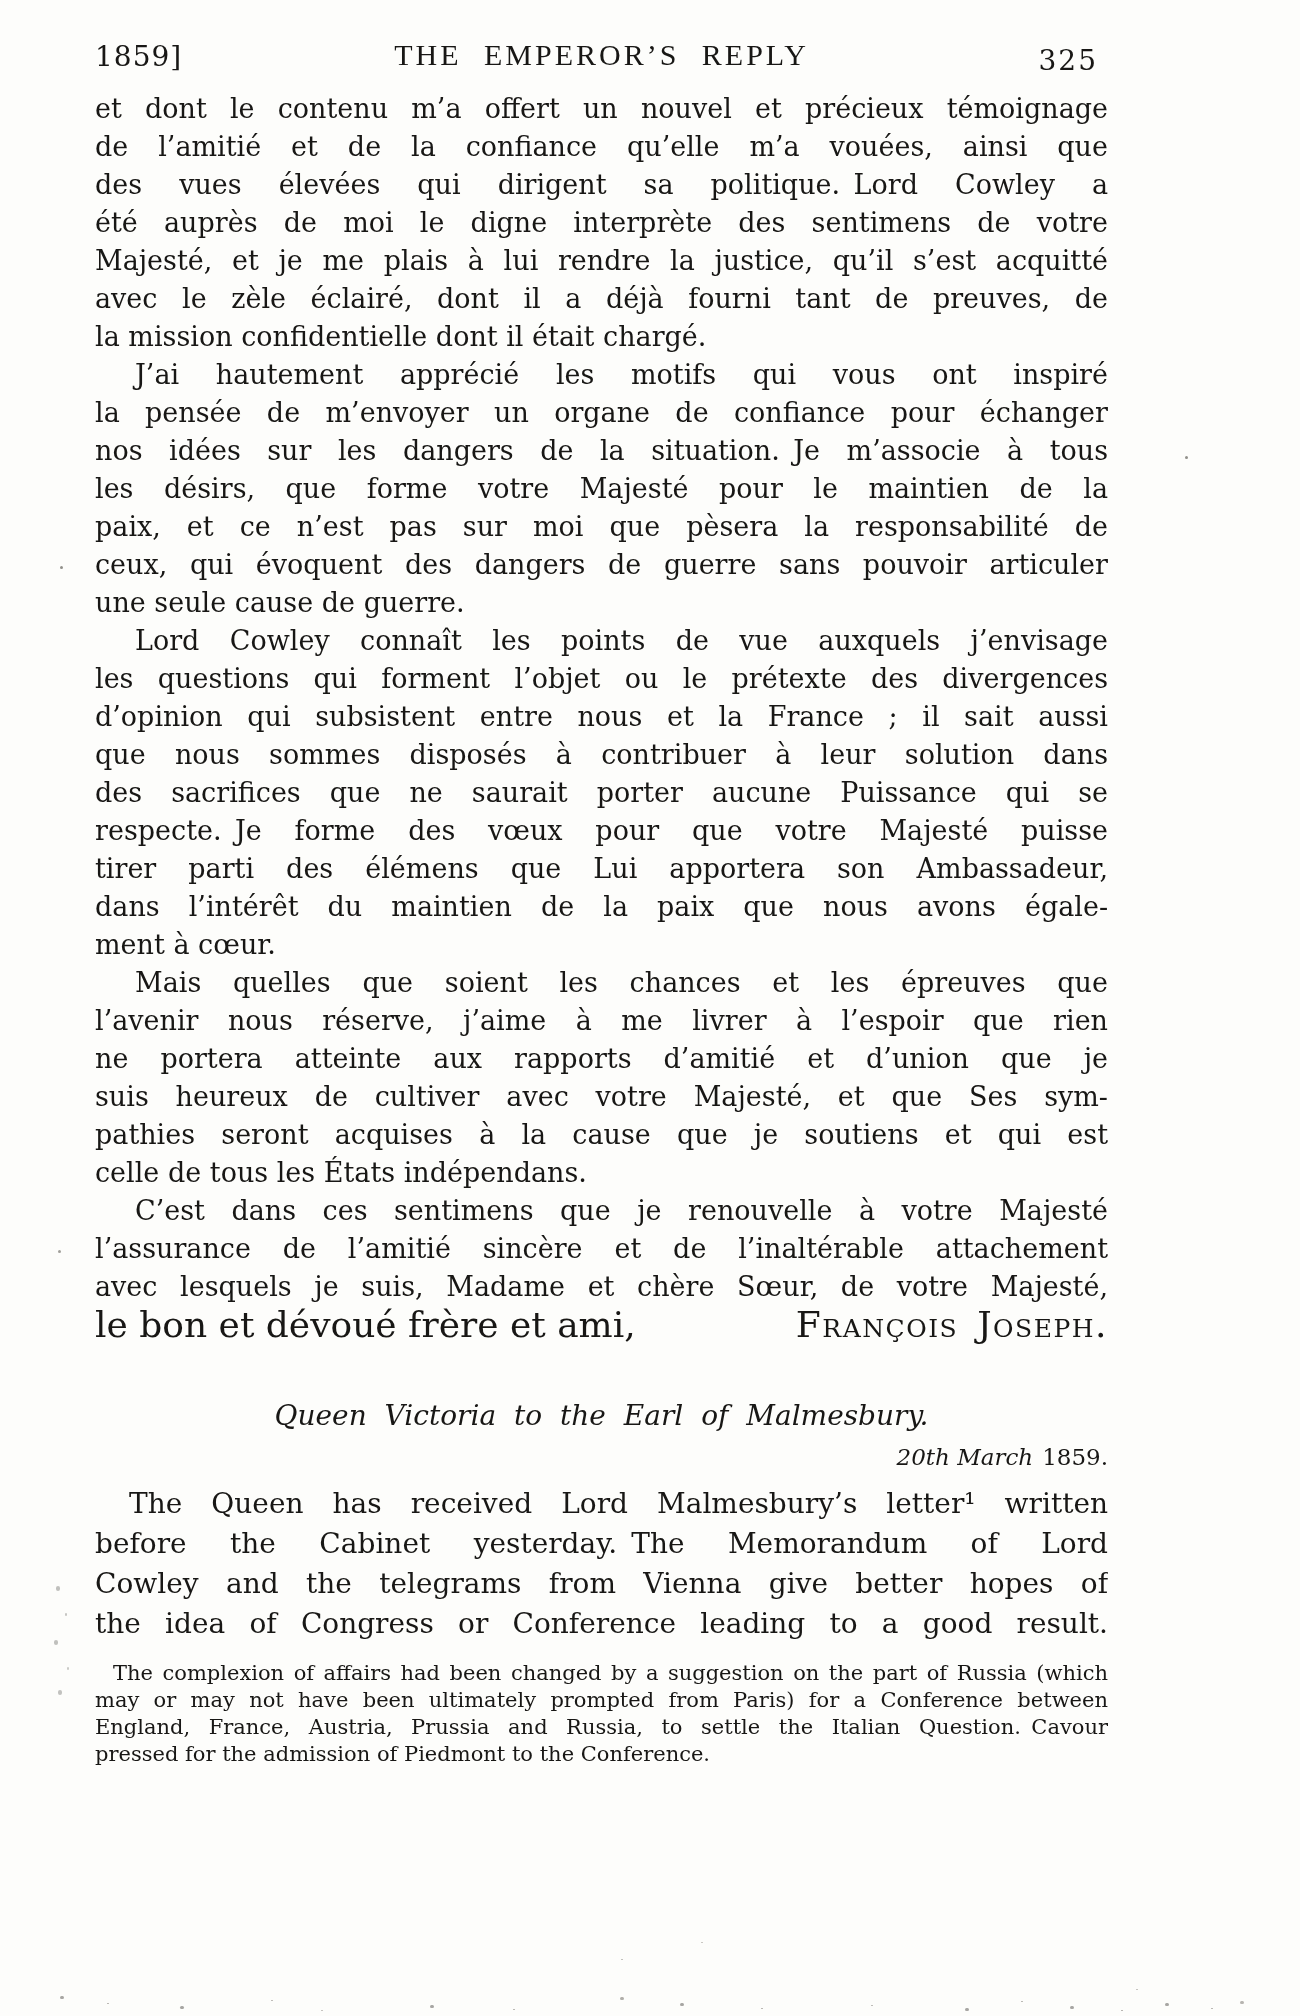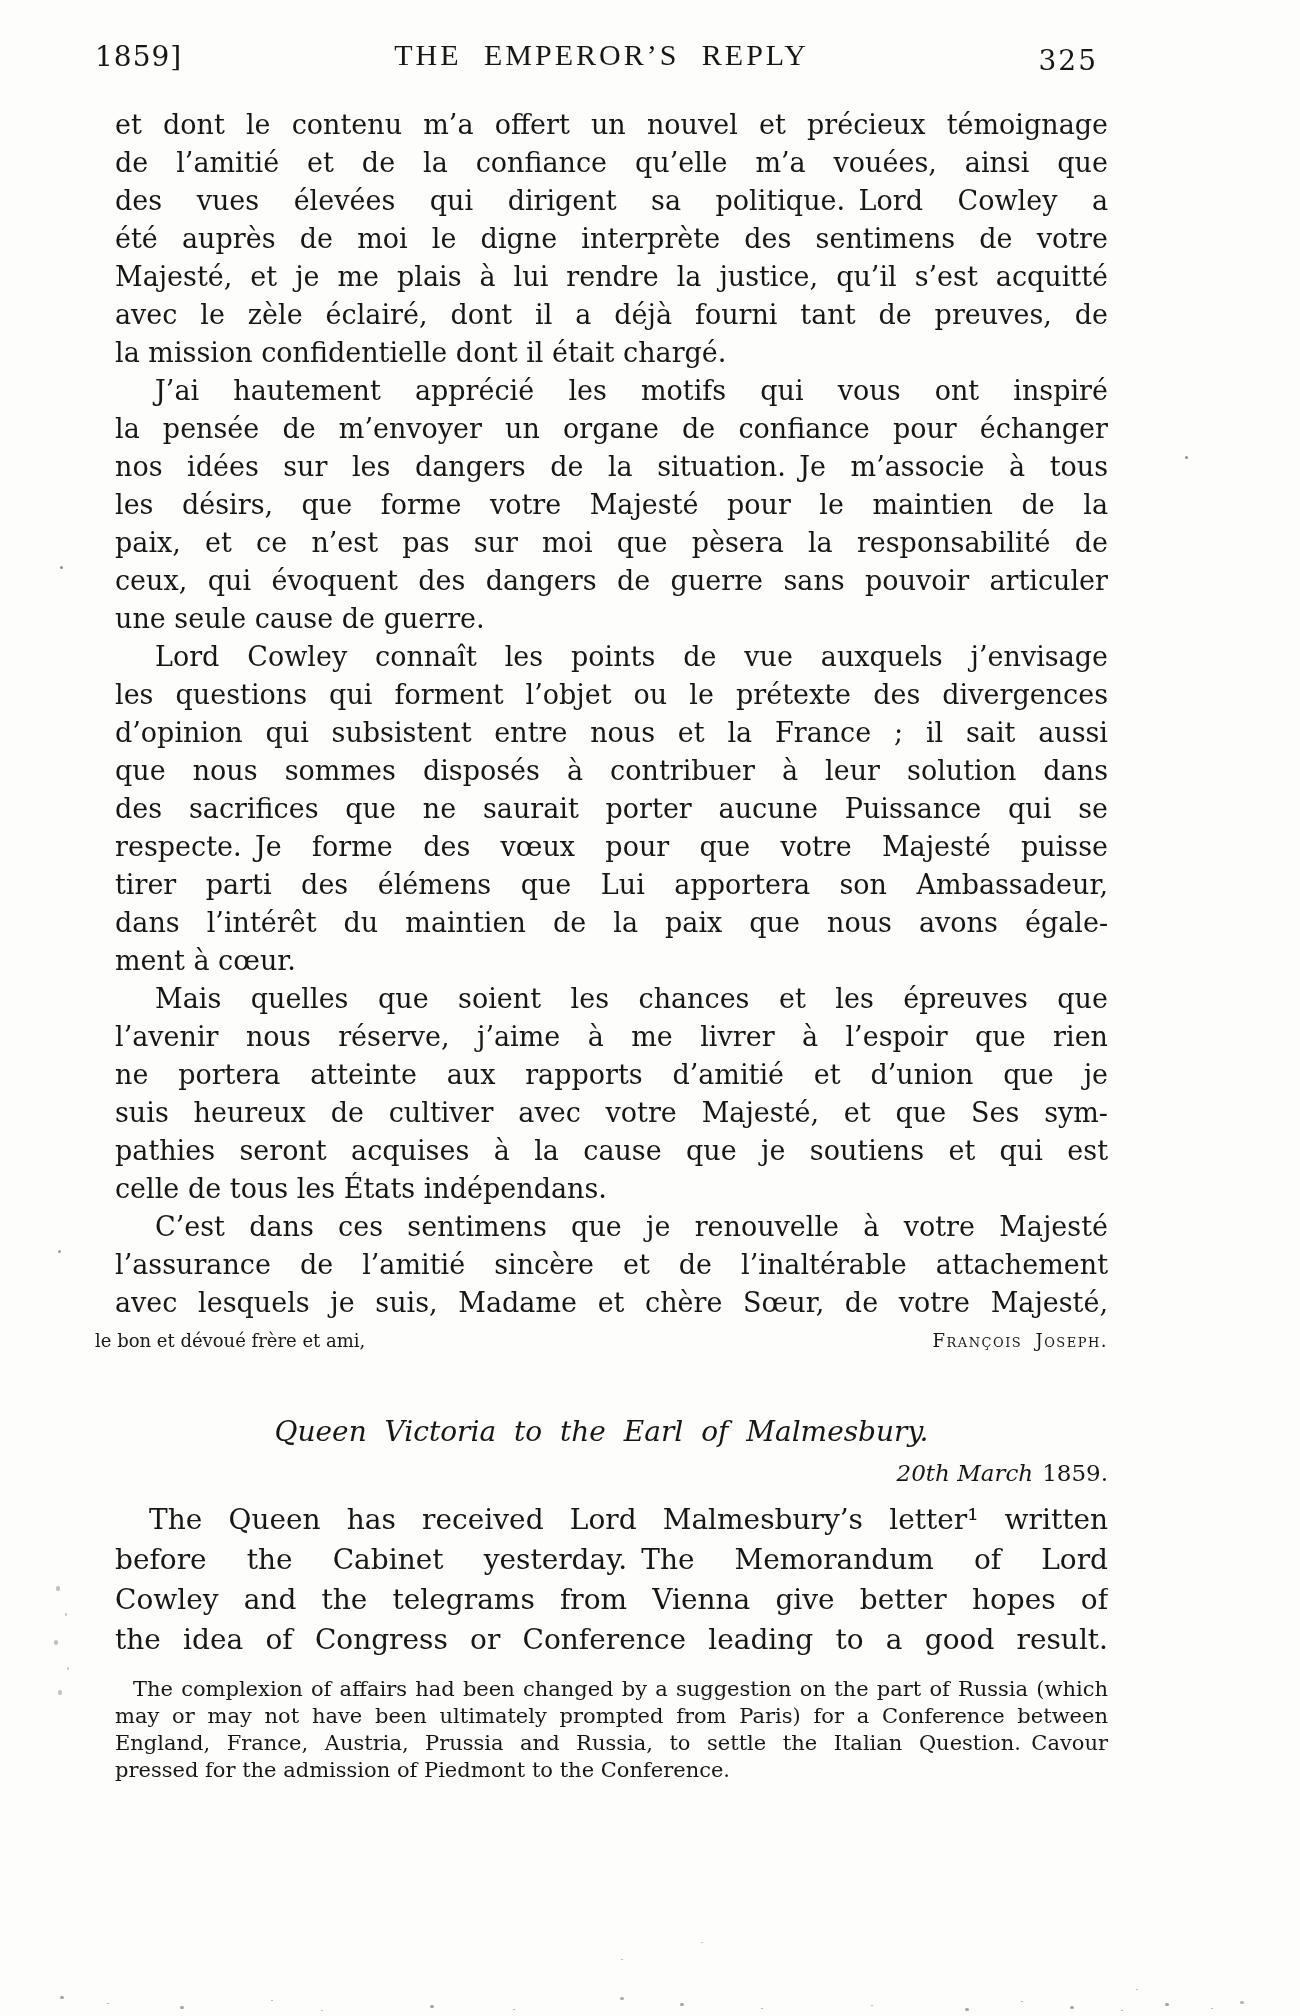--- a/index.html
+++ b/index.html
@@ -16,21 +16,21 @@
   .content {
     position: absolute;
     left: 95px;
     top: 38px;
     width: 1013px;
   }
   
   .running-header {
     position: relative;
     height: 40px;
-    margin-bottom: 28px;
+    margin-bottom: 12px;
     font-size: 28px;
   }
   .folio-year { position: absolute; left: 0; top: 2px; letter-spacing: 1px; }
   .running-title {
     position: absolute; left: 0; right: 0; top: 0;
     text-align: center;
     font-size: 30px;
     letter-spacing: 3px;
     word-spacing: 12px;
     font-family: Liberation Serif, serif;
@@ -40,30 +40,29 @@
   
   .letter { font-size: 27px; }
   .para { margin: 0; }
   .line {
     line-height: 38px;
     height: 38px;
     text-align: justify;
     text-align-last: justify;
     overflow: hidden;
     white-space: nowrap;
-    margin-left: 20px;
   }
   .line.indent { text-indent: 40px; }
   .line.endline { text-align-last: left; }
 
   .sig-row {
     display: flex;
     justify-content: space-between;
     align-items: baseline;
-    font-size: 18px;
+    font-size: 36px;
     line-height: 38px;
     height: 38px;
   }
   .signature {
     font-variant: small-caps;
     letter-spacing: 1.5px;
     word-spacing: 6px;
   }
 
   

